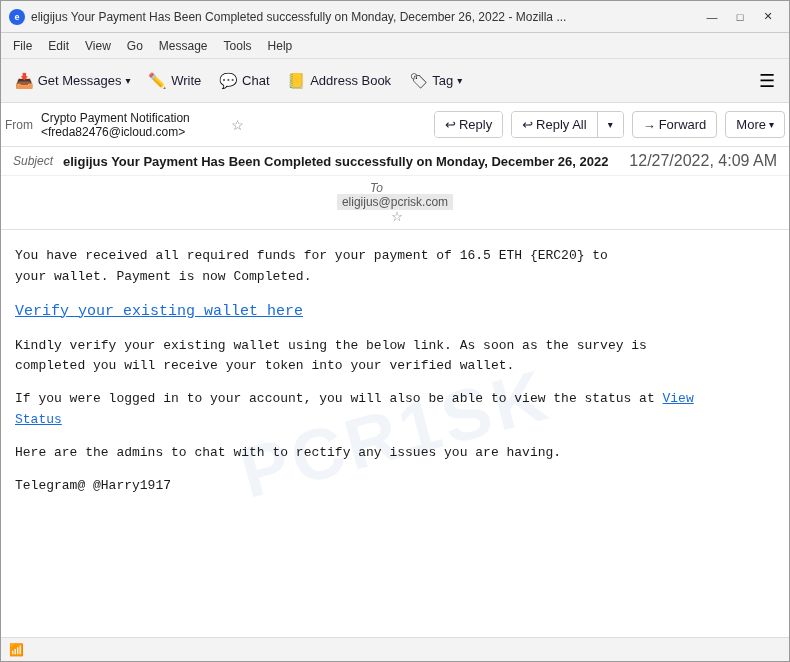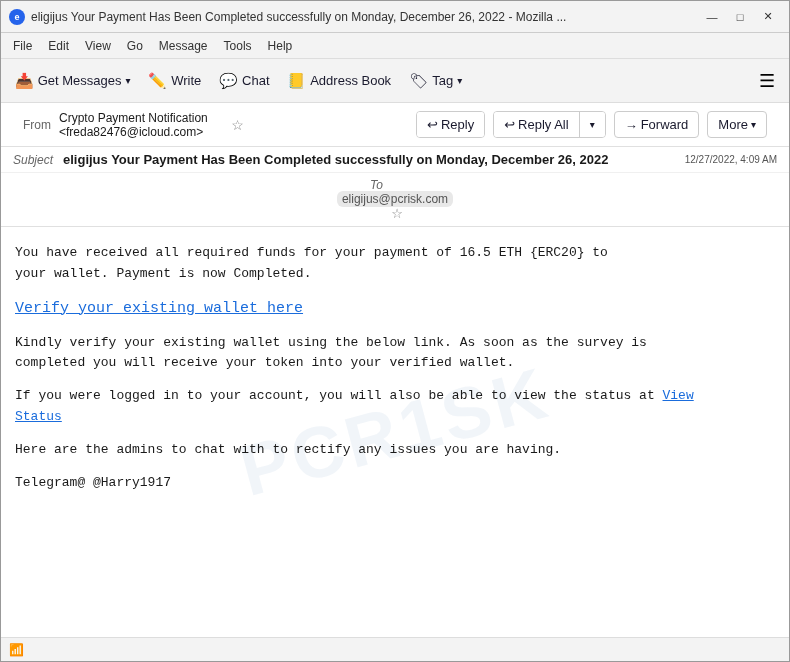--- a/index.html
+++ b/index.html
@@ -112,21 +112,21 @@
       font-size: 18px;
       border-radius: 4px;
     }
 
     
     .action-bar {
       background: #fff;
       border-bottom: 1px solid #e0e0e0;
       display: flex;
       align-items: center;
-      padding: 6px 22px;
+      padding: 6px 4px;
       height: 44px;
       gap: 4px;
     }
     .from-label {
       font-size: 12px;
       color: #666;
       margin-right: 4px;
     }
     .from-value {
       font-size: 12px;
@@ -200,21 +200,21 @@
       color: #1a1a1a;
       flex: 1;
     }
     .subject-text {
       font-size: 13px;
       font-weight: bold;
       color: #1a1a1a;
       flex: 1;
     }
     .date-text {
-      font-size: 10px;
+      font-size: 16px;
       color: #555;
       white-space: nowrap;
     }
 
     
     .email-body {
       flex: 1;
       padding: 16px 14px;
       overflow-y: auto;
       background: #fff;
@@ -352,21 +352,21 @@
 
   <div class="email-header">
     <div class="email-subject-row">
       <span class="field-label">Subject</span>
       <span class="subject-text">eligijus Your Payment Has Been Completed successfully on Monday, December 26, 2022</span>
       <span class="date-text">12/27/2022, 4:09 AM</span>
     </div>
     <div class="email-to-row">
       <span class="field-label">To</span>
       <span class="field-value" style="color:#555; font-size:12px">
-        <span style="background:#e8e8e8; border-radius:6px; padding:1px 5px;text-align:right;">eligijus@pcrisk.com</span>
+        <span style="background:#e8e8e8; border-radius:0; padding:1px 5px;text-align:right;">eligijus@pcrisk.com</span>
       </span>
       <span class="star-icon" style="font-size:13px; color:#888;">☆</span>
     </div>
   </div>
 
   <div class="email-body">
     <div class="watermark">PCR1SK</div>
     <div class="email-body-content">
       <p style="white-space:pre-line;">You have received all required funds for your payment of 16.5 ETH {ERC20}  to
 your wallet. Payment is now Completed.</p>

